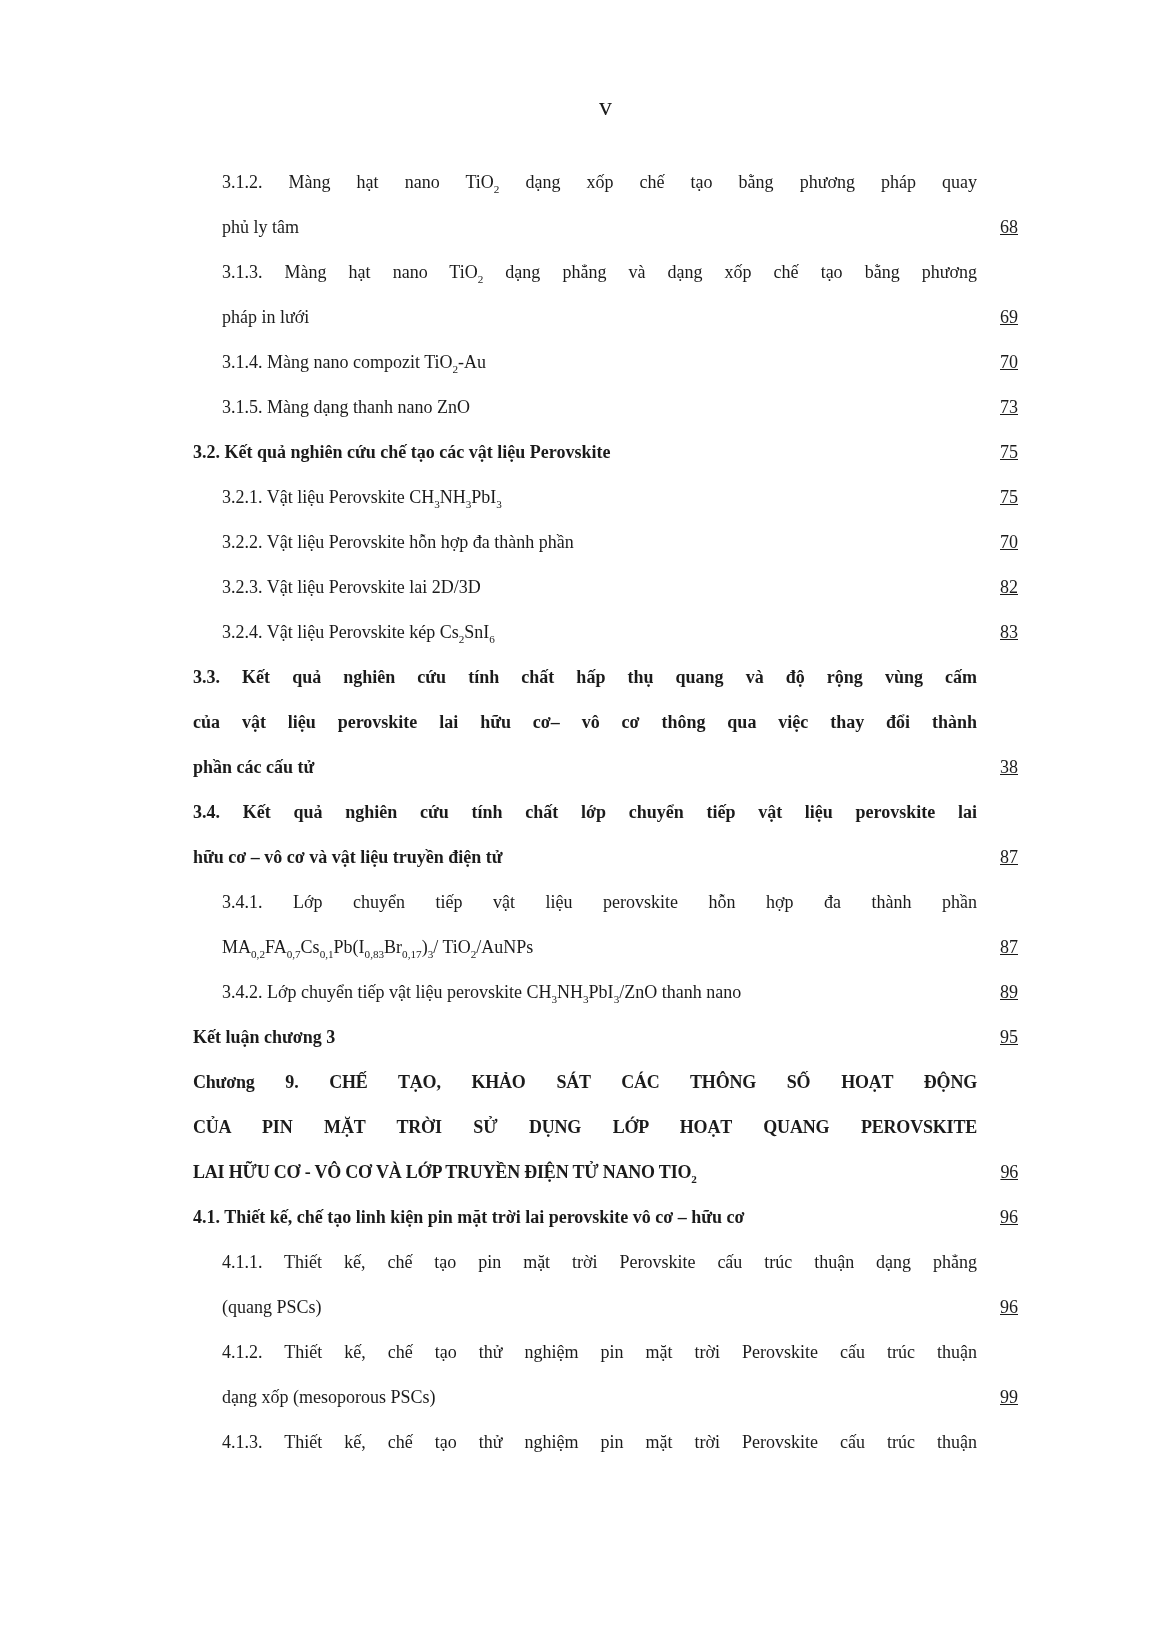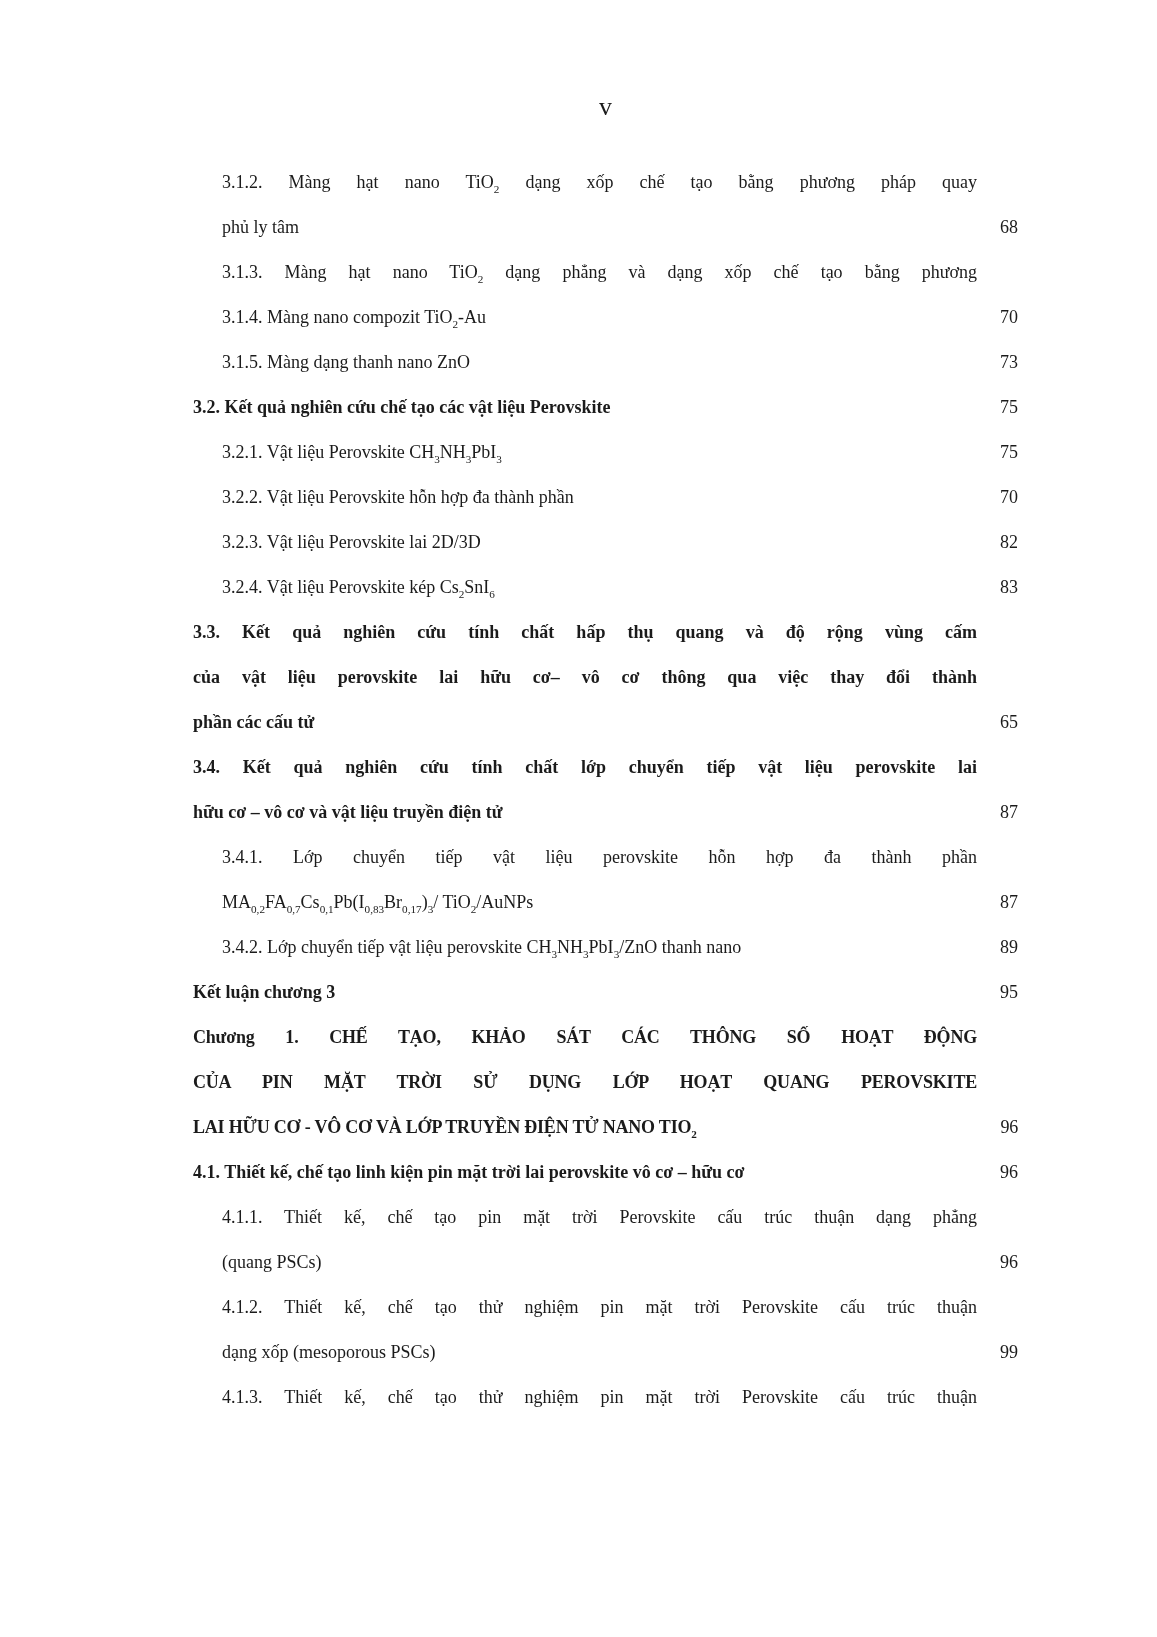--- a/index.html
+++ b/index.html
@@ -49,20 +49,21 @@
     background-image: radial-gradient(circle, #1b1b1b 1.55px, rgba(0,0,0,0) 2.0px);
     background-size: 8px 8px;
     background-repeat: repeat-x;
     background-position: 0 28px;
   }
   .pg {
     flex: 0 0 auto;
     padding-left: 6px;
     font-weight: normal;
     white-space: nowrap;
+    text-decoration: underline;
   }
 </style>
 </head>
 <body>
 
 <div class="page">
 
   <div class="pageno">v</div>
 
   <div class="toc">
@@ -71,20 +72,25 @@
       <div class="line jline">3.1.2. Màng hạt nano TiO<sub>2</sub> dạng xốp chế tạo bằng phương pháp quay</div>
       <div class="line lline">
         <span class="t">phủ ly tâm</span>
         <span class="dots"></span>
         <span class="pg">68</span>
       </div>
     </div>
 
     <div class="entry sub">
       <div class="line jline">3.1.3. Màng hạt nano TiO<sub>2</sub> dạng phẳng và dạng xốp chế tạo bằng phương</div>
+      <div class="line lline">
+        <span class="t">pháp in lưới</span>
+        <span class="dots"></span>
+        <span class="pg">69</span>
+      </div>
     </div>
 
     <div class="entry sub">
       <div class="line lline">
         <span class="t">3.1.4. Màng nano compozit TiO<sub>2</sub>-Au</span>
         <span class="dots"></span>
         <span class="pg">70</span>
       </div>
     </div>
 
@@ -135,21 +141,21 @@
         <span class="pg">83</span>
       </div>
     </div>
 
     <div class="entry bold">
       <div class="line jline">3.3. Kết quả nghiên cứu tính chất hấp thụ quang và độ rộng vùng cấm</div>
       <div class="line jline">của vật liệu perovskite lai hữu cơ– vô cơ thông qua việc thay đổi thành</div>
       <div class="line lline">
         <span class="t">phần các cấu tử</span>
         <span class="dots"></span>
-        <span class="pg">65</span>
+        <span class="pg">38</span>
       </div>
     </div>
 
     <div class="entry bold">
       <div class="line jline">3.4. Kết quả nghiên cứu tính chất lớp chuyển tiếp vật liệu perovskite lai</div>
       <div class="line lline">
         <span class="t">hữu cơ – vô cơ và vật liệu truyền điện tử</span>
         <span class="dots"></span>
         <span class="pg">87</span>
       </div>
@@ -174,21 +180,21 @@
 
     <div class="entry bold">
       <div class="line lline">
         <span class="t">Kết luận chương 3</span>
         <span class="dots"></span>
         <span class="pg">95</span>
       </div>
     </div>
 
     <div class="entry bold chapter">
-      <div class="line jline">Chương 1. CHẾ TẠO, KHẢO SÁT CÁC THÔNG SỐ HOẠT ĐỘNG</div>
+      <div class="line jline">Chương 9. CHẾ TẠO, KHẢO SÁT CÁC THÔNG SỐ HOẠT ĐỘNG</div>
       <div class="line jline">CỦA PIN MẶT TRỜI SỬ DỤNG LỚP HOẠT QUANG PEROVSKITE</div>
       <div class="line lline">
         <span class="t">LAI HỮU CƠ - VÔ CƠ VÀ LỚP TRUYỀN ĐIỆN TỬ NANO TIO<sub>2</sub></span>
         <span class="dots"></span>
         <span class="pg">96</span>
       </div>
     </div>
 
     <div class="entry bold">
       <div class="line lline">

